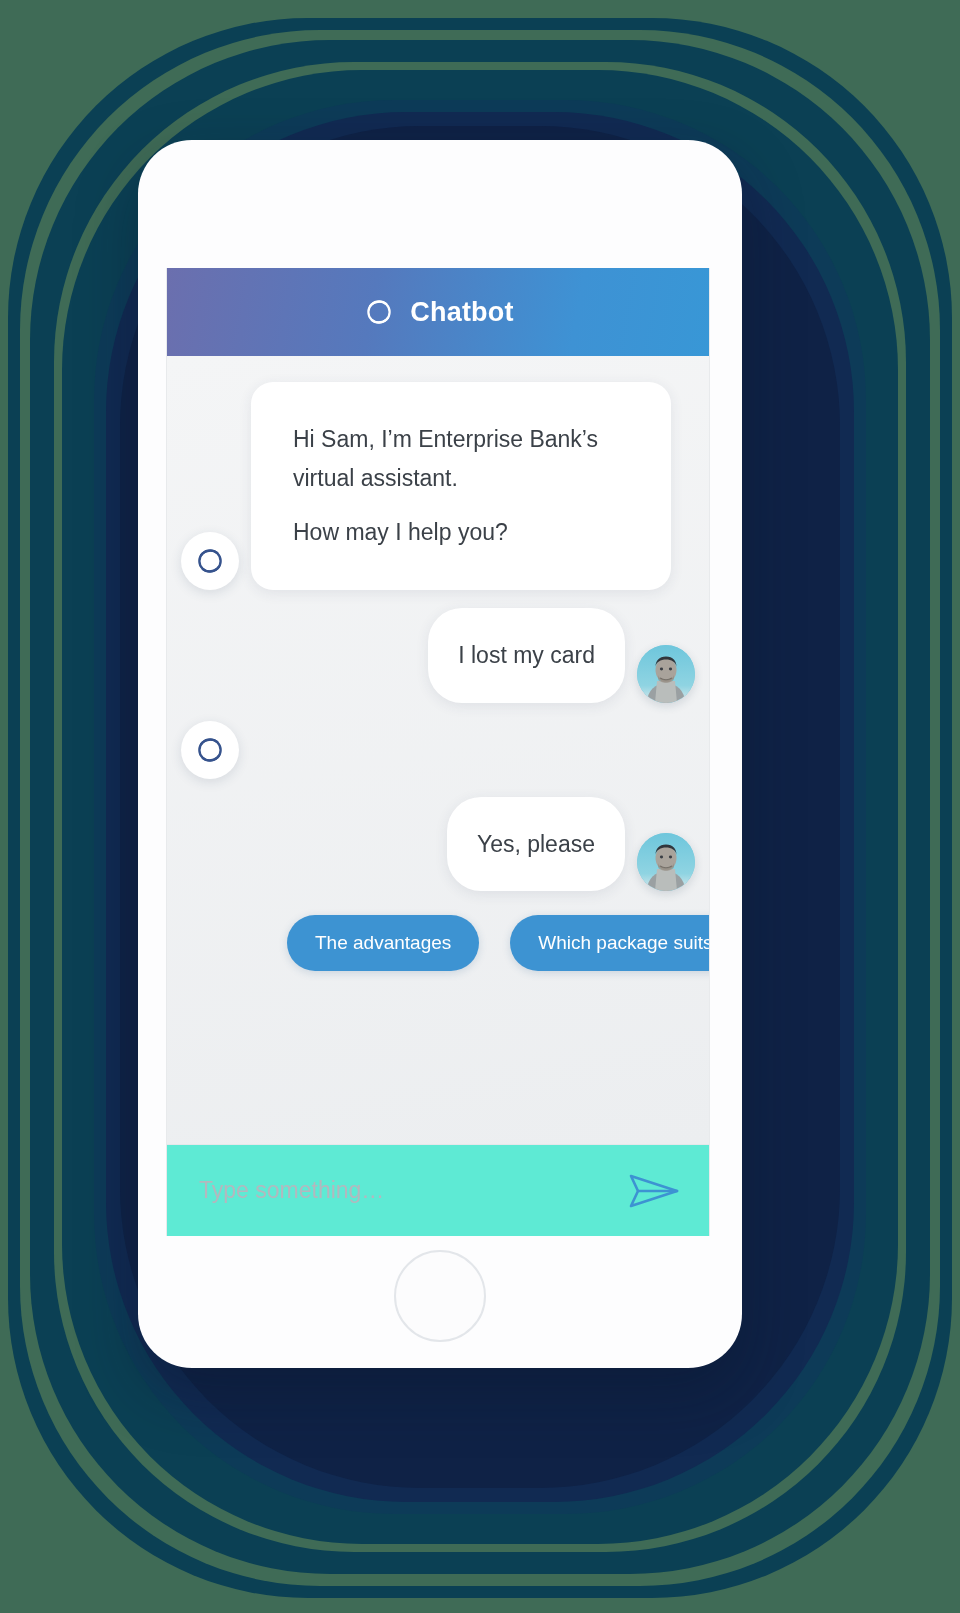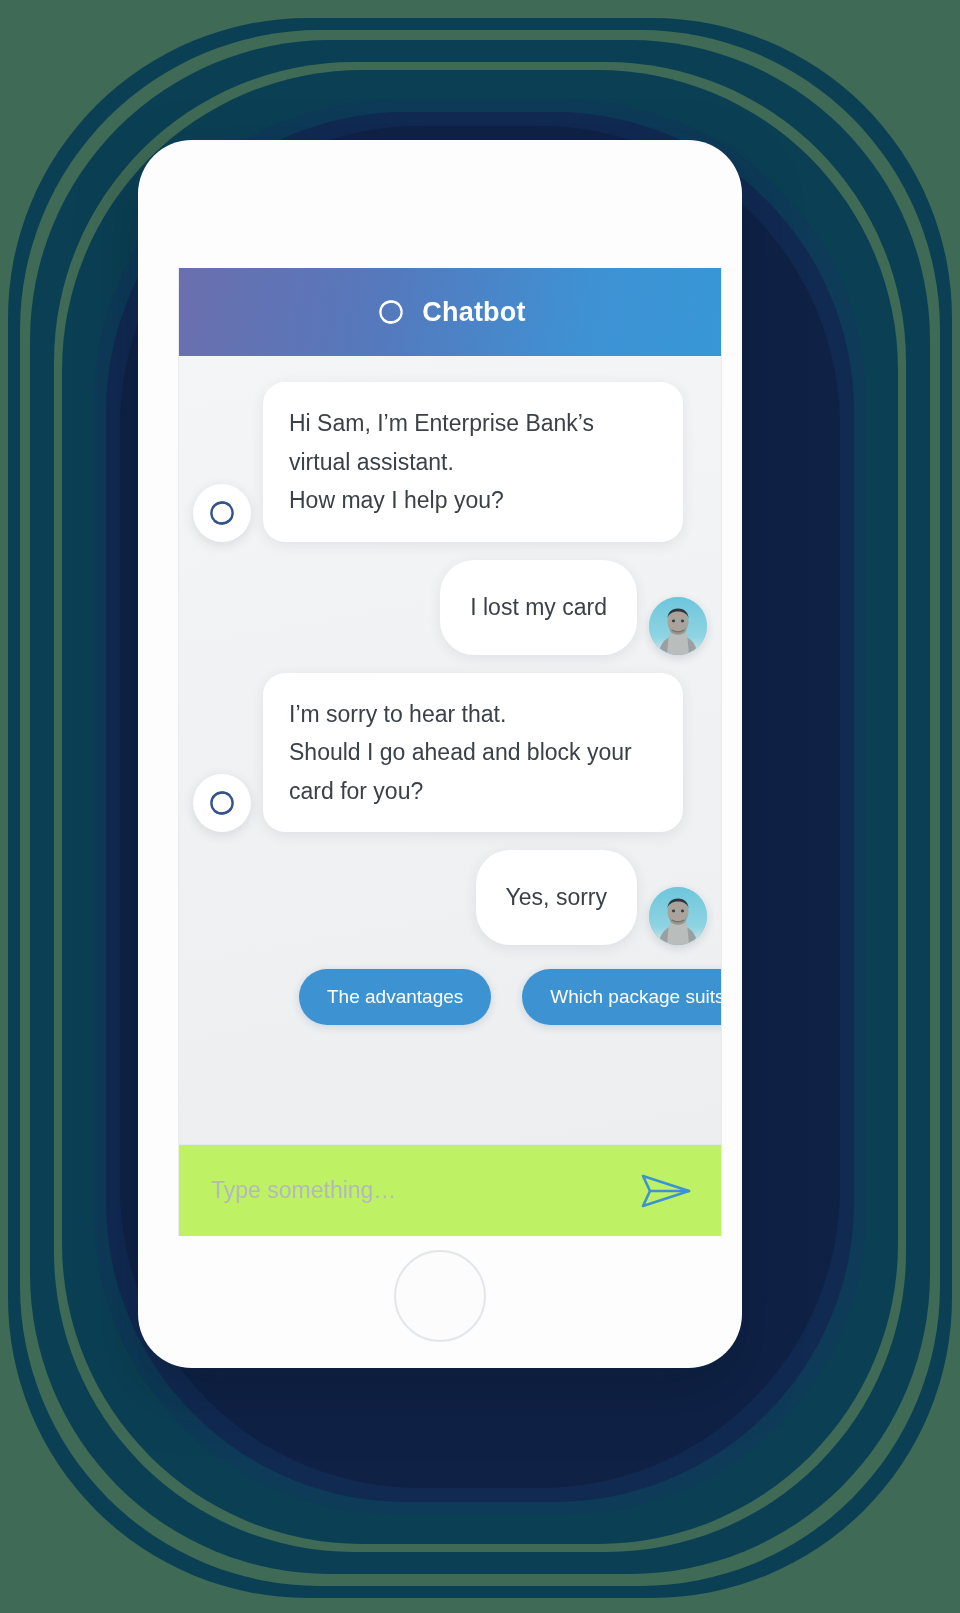--- a/index.html
+++ b/index.html
@@ -54,21 +54,21 @@
     width: 92px;
     height: 92px;
     border-radius: 50%;
     border: 2px solid #e3e6ea;
     background: #fcfcfd;
   }
 
   
   .screen {
     position: absolute;
-    left: 178px;
+    left: 166px;
     top: 268px;
     width: 544px;
     height: 968px;
     background: #f1f2f4;
     overflow: hidden;
     display: flex;
     flex-direction: column;
     border: 1px solid #e8eaec;
     border-top: none;
     border-bottom: none;
@@ -131,21 +131,21 @@
     line-height: 1.68;
     color: #3b4148;
     max-width: 420px;
     box-shadow: 0 3px 14px rgba(40, 60, 90, 0.09);
   }
   .bubble.user-bubble {
     border-radius: 34px;
     padding: 28px 30px;
     white-space: nowrap;
   }
-  .bubble p { margin: 0; }
+  .bubble p { margin: 16px; }
 
   
   .quick-replies {
     display: flex;
     gap: 31px;
     padding: 6px 0 20px 0;
     margin-left: 106px;
   }
   .chip {
     flex: 0 0 auto;
@@ -157,21 +157,21 @@
     white-space: nowrap;
     border: none;
     font-family: "Liberation Sans", sans-serif;
     box-shadow: 0 2px 8px rgba(40, 90, 140, 0.18);
   }
 
   
   .composer {
     flex: 0 0 92px;
     border-top: 1px solid #e5e7ea;
-    background: #bef264;
+    background: #5eead4;
     display: flex;
     align-items: center;
     padding: 0 26px 0 32px;
     gap: 10px;
   }
   .composer-input {
     flex: 1 1 auto;
     border: none;
     outline: none;
     background: transparent;
@@ -269,28 +269,24 @@
     </div>
 
     <div class="row bot">
       <div class="avatar bot-avatar">
         <svg viewBox="0 0 40 40" fill="none" stroke="#36538d" stroke-width="2.8" stroke-linecap="round">
           <circle cx="20" cy="20" r="12.5"></circle>
           <path d="M9.5 13.2 C13.5 7.5, 23.5 6.0, 28.5 10.5"></path>
           <path d="M30.5 26.8 C26.5 32.5, 16.5 34.0, 11.5 29.5"></path>
         </svg>
       </div>
-      <div class="bubble">
-        <p>I’m sorry to hear that.</p>
-        <p>Should I go ahead and block your card for you?</p>
-      </div>
     </div>
 
     <div class="row user">
-      <div class="bubble user-bubble">Yes, sorry</div>
+      <div class="bubble user-bubble">Yes, please</div>
       <div class="avatar user-avatar">
         <svg viewBox="0 0 58 58">
           <defs>
             <clipPath id="clipB">
                 <circle cx="29" cy="29" r="29"></circle>
               </clipPath>
             <linearGradient id="skyB" x1="0" y1="0" x2="0" y2="1">
               <stop offset="0%" stop-color="#6ec6dc"></stop>
               <stop offset="70%" stop-color="#8fd4e2"></stop>
               <stop offset="100%" stop-color="#dce9ec"></stop>

